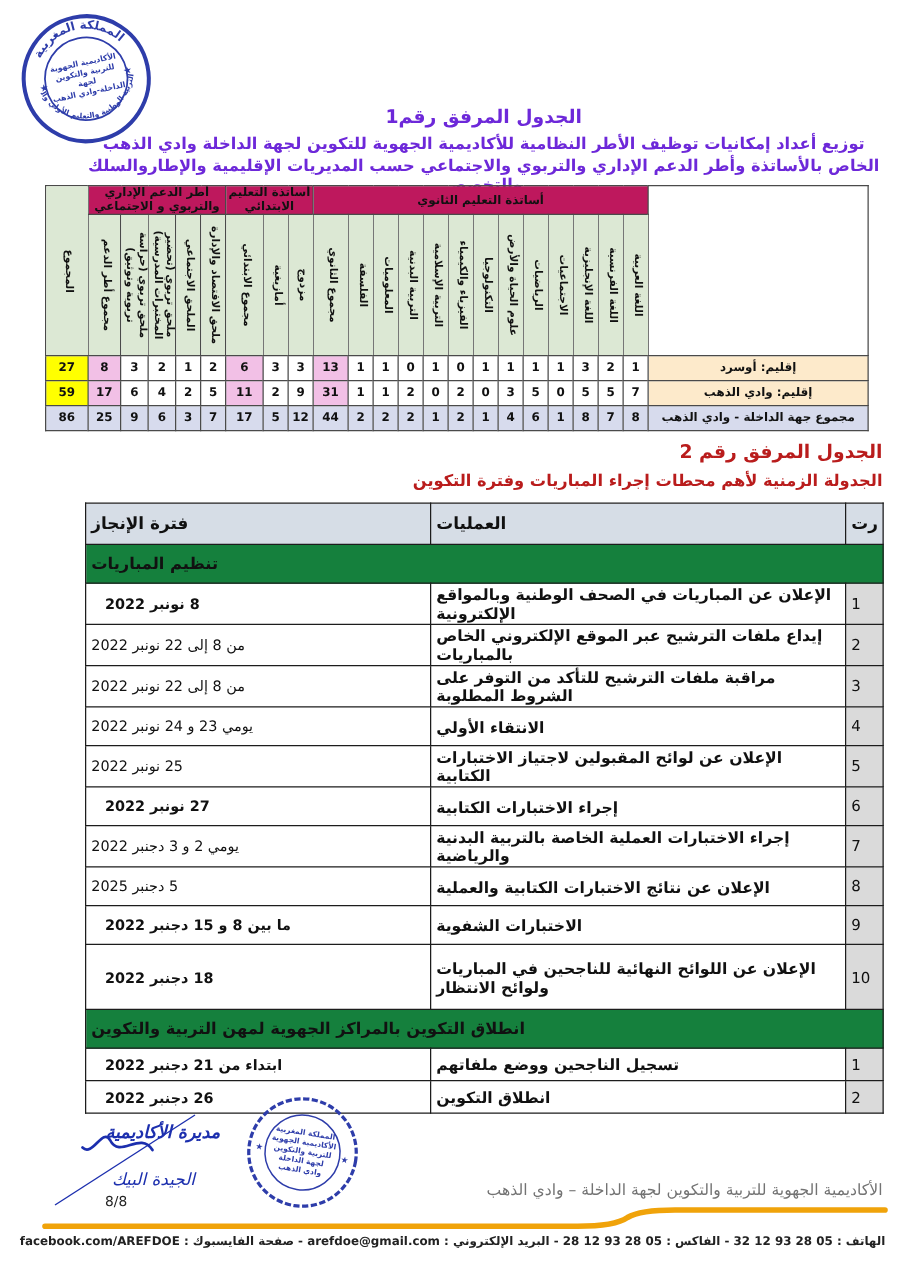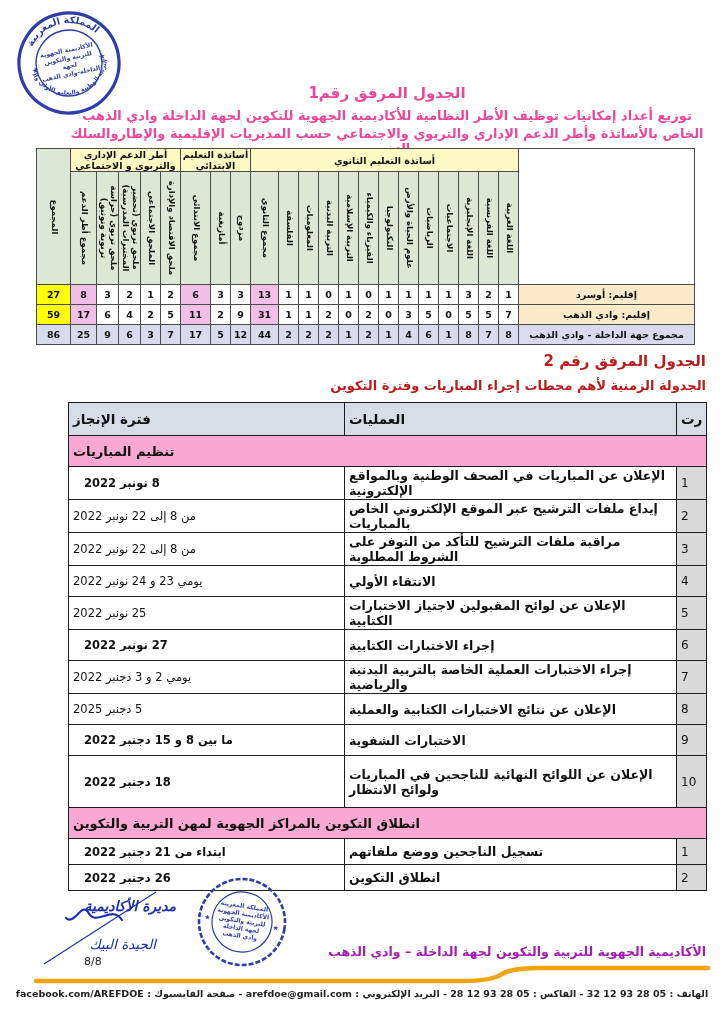--- a/index.html
+++ b/index.html
@@ -1,30 +1,30 @@
 <!DOCTYPE html>
 <html lang="ar"><head>
 <meta charset="utf-8">
 <style>
   html,body{margin:0;padding:0;background:#888;}
   .page{position:relative;width:724px;height:1024px;background:#ffffff;margin:0 auto;
         font-family:"DejaVu Sans",sans-serif;overflow:hidden;}
   
-  .doc-titles{position:absolute;left:60px;right:10px;top:84px;text-align:center;direction:rtl;color:#ec4899;}
+  .doc-titles{position:absolute;left:60px;right:10px;top:84px;text-align:center;direction:rtl;color:#6d28d9;}
   .doc-titles .t1{font-size:15px;font-weight:bold;margin-bottom:6px;}
   .doc-titles .t2{font-size:13px;font-weight:bold;margin-bottom:3px;}
   .doc-titles .t3{font-size:13px;font-weight:bold;}
   
   .stamp{position:absolute;color:#2e3daa;}
   .stamp svg{display:block;}
   
   #t1{position:absolute;left:36px;top:148px;border-collapse:collapse;table-layout:fixed;
       direction:rtl;font-weight:bold;color:#111;}
   #t1 td{border:1px solid #4a4a4a;padding:0;text-align:center;vertical-align:middle;overflow:hidden;}
-  #t1 .grp{background:#fef9c3;font-size:9.5px;height:22px;}
+  #t1 .grp{background:#be185d;font-size:9.5px;height:22px;}
   #t1 .lblh{background:#ffffff;}
   #t1 .colh{background:#dce8d4;height:112px;position:relative;}
   #t1 .grand{background:#dce8d4;}
   #t1 .rot{position:absolute;left:50%;top:50%;width:104px;transform:translate(-50%,-50%) rotate(90deg);
            font-size:8.5px;line-height:1.15;text-align:center;direction:rtl;}
   #t1 td.colh, #t1 td.grand{position:relative;}
   #t1 .num{font-size:9.5px;height:19px;background:#ffffff;}
   #t1 .rowlbl{font-size:9.5px;height:19px;}
   #t1 .tan{background:#fdeacb;}
   #t1 .lav{background:#d7dbed;}
@@ -32,37 +32,37 @@
   #t1 .pink{background:#f2c0e6;}
   
   .t2-titles{position:absolute;left:68px;width:638px;top:352px;text-align:right;direction:rtl;color:#b91c1c;}
   .t2-titles .t1{font-size:15px;font-weight:bold;margin-bottom:8px;}
   .t2-titles .t2{font-size:13px;font-weight:bold;}
   
   #t2{position:absolute;left:68px;top:402px;border-collapse:collapse;table-layout:fixed;
       direction:rtl;color:#111;}
   #t2 td{border:1.5px solid #1c1c1c;padding:1px 4px;text-align:left;vertical-align:middle;}
   #t2 .t2h td{background:#d6dde6;font-size:13.5px;font-weight:bold;height:30px;}
-  #t2 .sec td{background:#f9a8d4;font-size:13px;font-weight:bold;height:28px;}
+  #t2 .sec td{background:#15803d;font-size:13px;font-weight:bold;height:28px;}
   #t2 .num2{background:#dadada;font-size:12px;}
   #t2 .op{font-size:12.5px;font-weight:bold;margin-left:20px;}
   #t2 .per{font-size:11.5px;}
   #t2 .per.b{font-weight:bold;padding-left:15px;}
   #t2 tr.r{height:31px;}
   #t2 tr.tall{height:52px;}
   #t2 tr.small{height:26px;}
   
   .sig{position:absolute;left:26px;top:882px;width:156px;height:86px;color:#1c2fae;direction:rtl;}
   .sig .st{position:absolute;right:6px;top:16px;font-size:14px;font-weight:bold;font-style:italic;}
   .sig .sn{position:absolute;right:26px;top:54px;font-size:13.5px;font-weight:normal;font-style:italic;}
   .sig svg{position:absolute;left:0;top:0;}
   .pagenum{position:absolute;left:84px;top:955px;font-size:11px;color:#222;}
   .swoosh{position:absolute;left:0;top:952px;}
-  .acad-name{position:absolute;right:18px;top:944px;font-size:12.5px;font-weight:bold;
-             color:#a21caf;direction:rtl;}
+  .acad-name{position:absolute;right:18px;top:944px;font-size:12.5px;font-weight:normal;
+             color:#737373;direction:rtl;}
   .contact{position:absolute;left:0;width:724px;top:988px;text-align:center;font-size:9.5px;
            font-weight:bold;color:#222;direction:rtl;}
 </style>
 </head>
 <body>
 
 <div class="page">
 
   <div class="stamp" style="left:16px;top:6px;transform:rotate(-12deg);">
     <svg width="106" height="114" viewBox="0 0 106 114">

